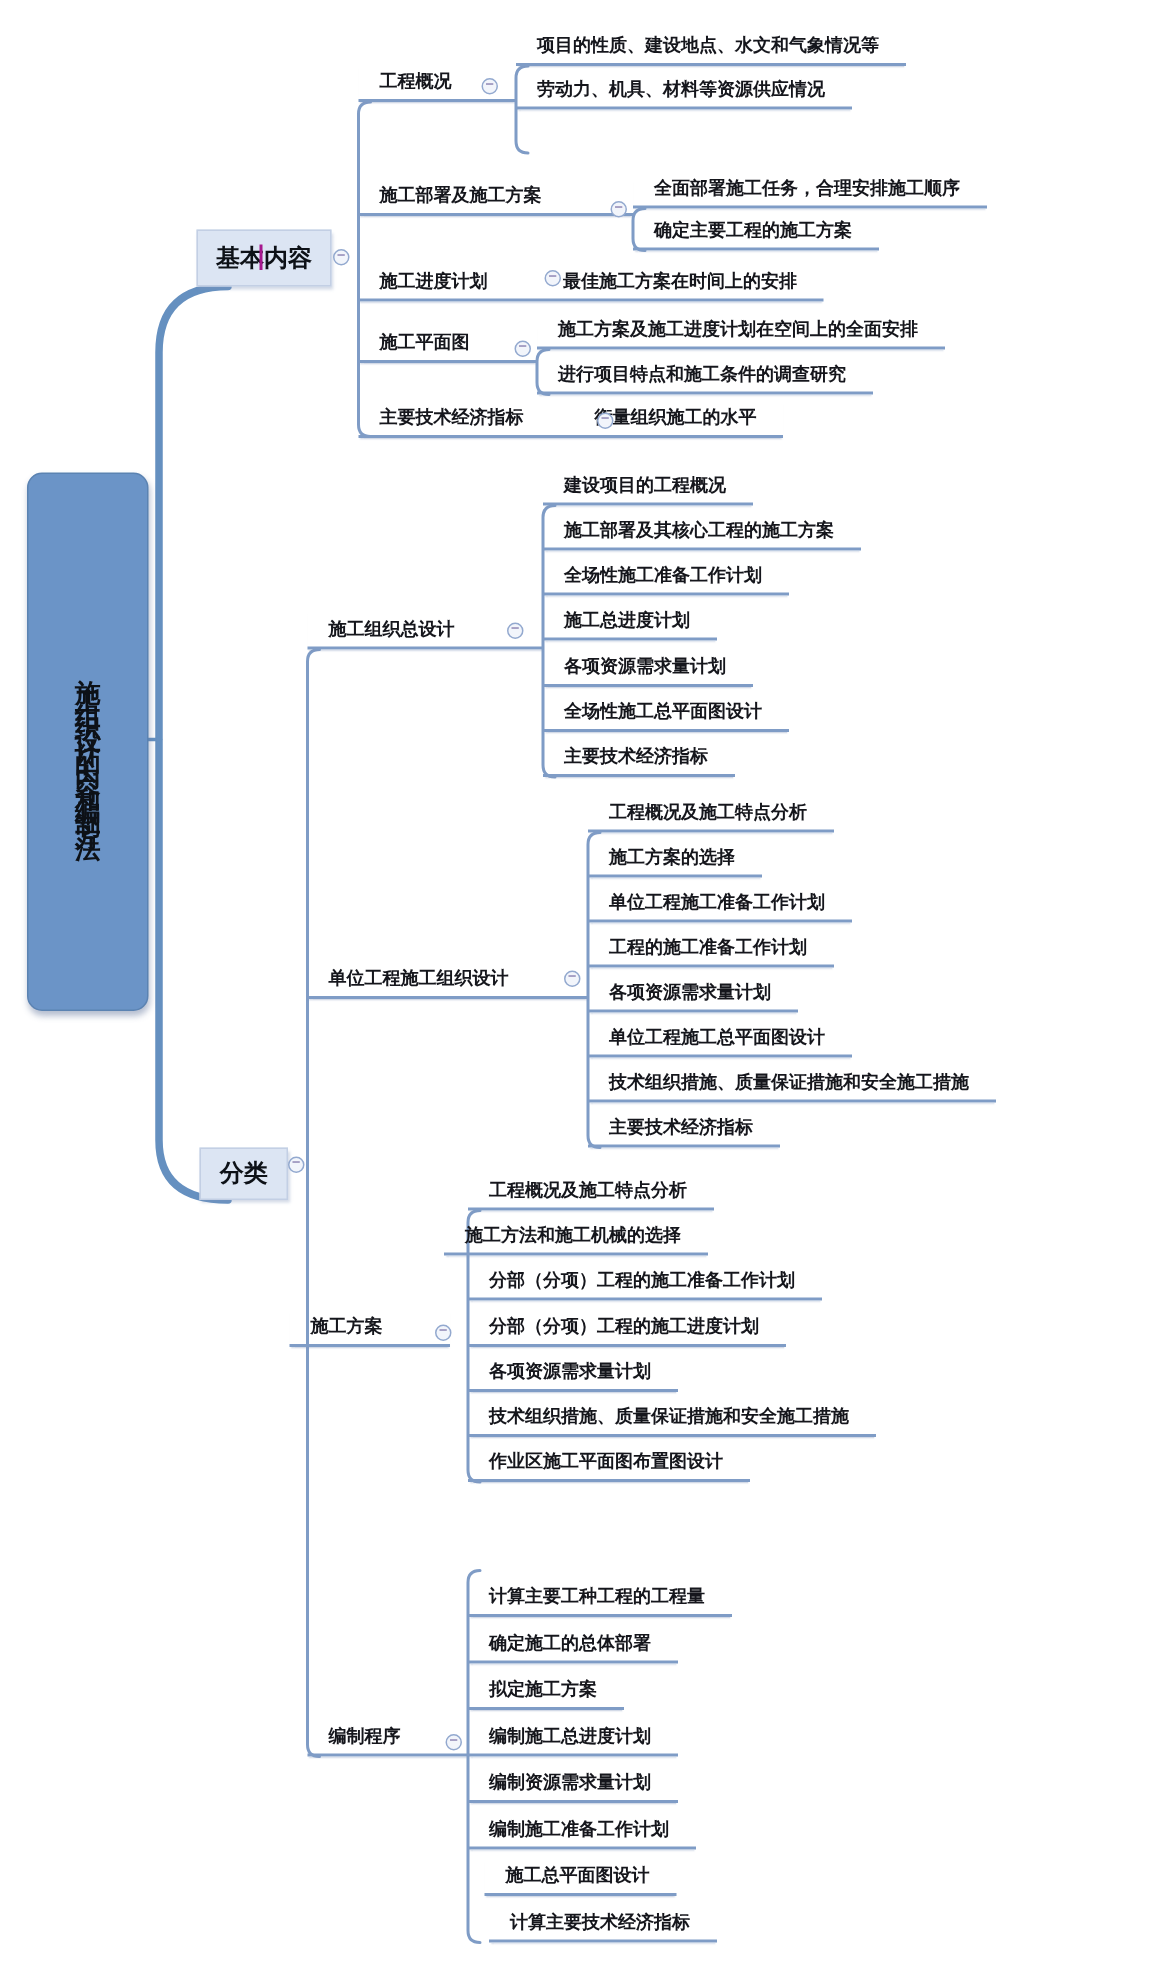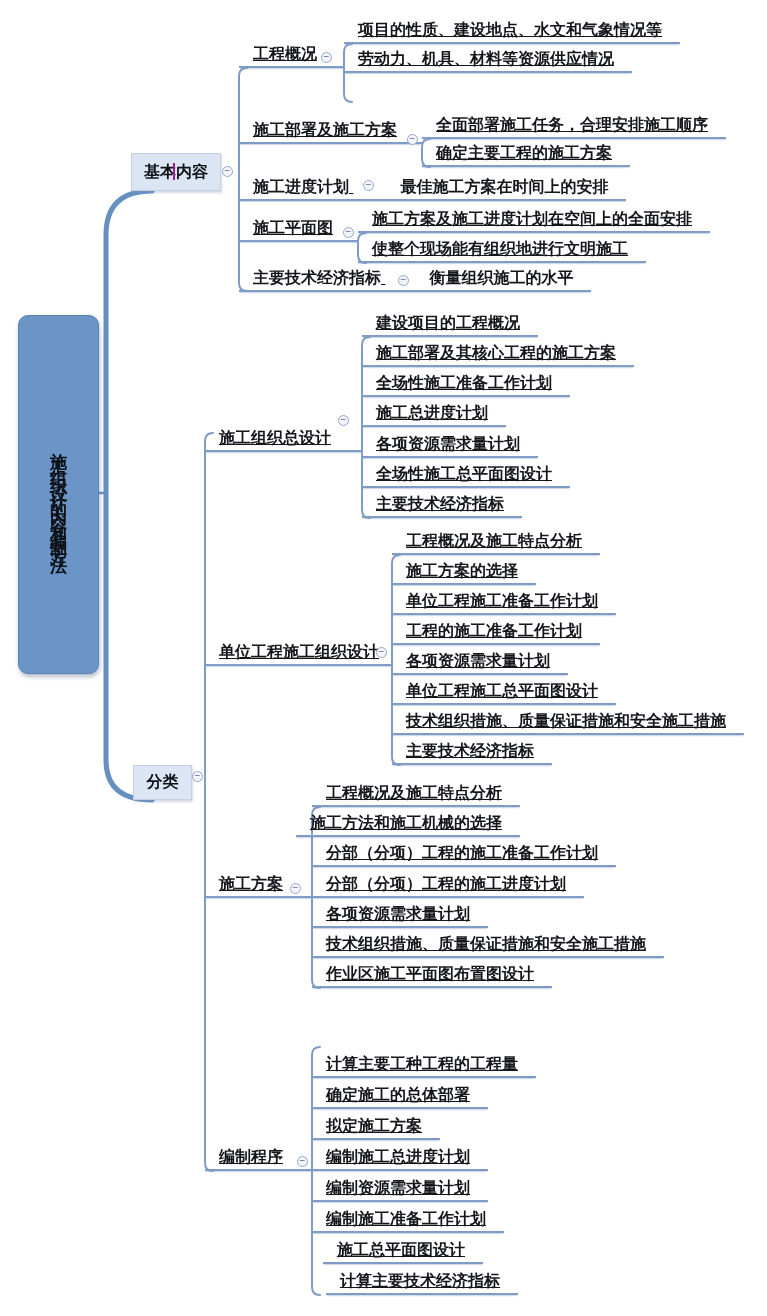--- a/index.html
+++ b/index.html
@@ -5,23 +5,23 @@
   :root{
     --line:#7f9cc6; --spine:#6590c0; --text:#15161c;
     --rootfill:#6b94c7; --branchfill:#dce5f3;
   }
   html,body{margin:0;padding:0;background:#fff;}
   #canvas{position:relative;width:767px;height:1316px;background:#fff;overflow:hidden;
           font-family:"Liberation Sans","DejaVu Sans",sans-serif;color:var(--text);}
   svg.lines{position:absolute;left:0;top:0;z-index:1;}
   
   .n{position:absolute;z-index:2;box-sizing:border-box;height:26px;line-height:24px;
-     padding:0 18px 0 14px;border-bottom:2px solid var(--line);font-size:16px;
+     padding:0 18px 0 14px;border-bottom:2px solid var(--line);font-size:12px;
      white-space:nowrap;font-weight:600;
-     box-shadow:0 2px 1px -1px rgba(130,150,185,.35);text-decoration:underline;}
+     box-shadow:0 2px 1px -1px rgba(130,150,185,.35);}
   .n.parent{padding-right:0;}
   .n.wrap2{height:47px;line-height:22px;white-space:normal;width:400px;padding-top:1px;}
   
   .root{position:absolute;z-index:2;left:18px;top:315px;width:79px;height:357px;
         background:var(--rootfill);border:1px solid #5b83b2;border-radius:10px;
         box-shadow:1px 3px 4px rgba(90,110,150,.45);
         display:flex;align-items:center;justify-content:center;}
   .root span{writing-mode:vertical-rl;text-orientation:upright;letter-spacing:8px;
         font-size:17px;font-weight:bold;color:#0d1117;}
   
@@ -84,47 +84,47 @@
   <div class="n" style="left:422px;top:113px;">全面部署施工任务，合理安排施工顺序</div>
   <div class="n" style="left:422px;top:141px;">确定主要工程的施工方案</div>
 
   <div class="n" style="left:239px;top:175px;">
     <span class="childspan">施工进度计划</span>
     <span class="childspan" style="margin-left:47px;">最佳施工方案在时间上的安排</span>
   </div>
 
   <div class="n parent" style="left:239px;top:216px;width:119px;">施工平面图</div>
   <div class="n" style="left:358px;top:207px;">施工方案及施工进度计划在空间上的全面安排</div>
-  <div class="n" style="left:358px;top:237px;">使整个现场能有组织地进行文明施工</div>
+  <div class="n" style="left:358px;top:237px;">进行项目特点和施工条件的调查研究</div>
 
   <div class="n" style="left:239px;top:266px;">
     <span class="childspan">主要技术经济指标</span>
     <span class="childspan" style="margin-left:44px;">衡量组织施工的水平</span>
   </div>
 
-  <div class="n parent" style="left:205px;top:407px;width:157px;margin-top:19px;">施工组织总设计</div>
+  <div class="n parent" style="left:205px;top:407px;width:157px;">施工组织总设计</div>
   <div class="n" style="left:362px;top:311px;">建设项目的工程概况</div>
   <div class="n" style="left:362px;top:341px;">施工部署及其核心工程的施工方案</div>
   <div class="n" style="left:362px;top:371px;">全场性施工准备工作计划</div>
   <div class="n" style="left:362px;top:401px;">施工总进度计划</div>
   <div class="n" style="left:362px;top:432px;">各项资源需求量计划</div>
   <div class="n" style="left:362px;top:462px;">全场性施工总平面图设计</div>
   <div class="n" style="left:362px;top:492px;">主要技术经济指标</div>
 
   <div class="n parent" style="left:205px;top:640px;width:187px;">单位工程施工组织设计</div>
   <div class="n" style="left:392px;top:529px;">工程概况及施工特点分析</div>
   <div class="n" style="left:392px;top:559px;">施工方案的选择</div>
   <div class="n" style="left:392px;top:589px;">单位工程施工准备工作计划</div>
   <div class="n" style="left:392px;top:619px;">工程的施工准备工作计划</div>
   <div class="n" style="left:392px;top:649px;">各项资源需求量计划</div>
   <div class="n" style="left:392px;top:679px;">单位工程施工总平面图设计</div>
   <div class="n" style="left:392px;top:709px;">技术组织措施、质量保证措施和安全施工措施</div>
   <div class="n" style="left:392px;top:739px;">主要技术经济指标</div>
 
-  <div class="n parent" style="left:205px;top:872px;width:107px;">施工方案</div>
+  <div class="n parent" style="left:193px;top:872px;width:107px;">施工方案</div>
   <div class="n" style="left:312px;top:781px;">工程概况及施工特点分析</div>
   <div class="n" style="left:296px;top:811px;">施工方法和施工机械的选择</div>
   <div class="n" style="left:312px;top:841px;">分部（分项）工程的施工准备工作计划</div>
   <div class="n" style="left:312px;top:872px;">分部（分项）工程的施工进度计划</div>
   <div class="n" style="left:312px;top:902px;">各项资源需求量计划</div>
   <div class="n" style="left:312px;top:932px;">技术组织措施、质量保证措施和安全施工措施</div>
   <div class="n" style="left:312px;top:962px;">作业区施工平面图布置图设计</div>
 
   <div class="n parent" style="left:205px;top:1145px;width:107px;">编制程序</div>
   <div class="n" style="left:312px;top:1052px;">计算主要工种工程的工程量</div>

